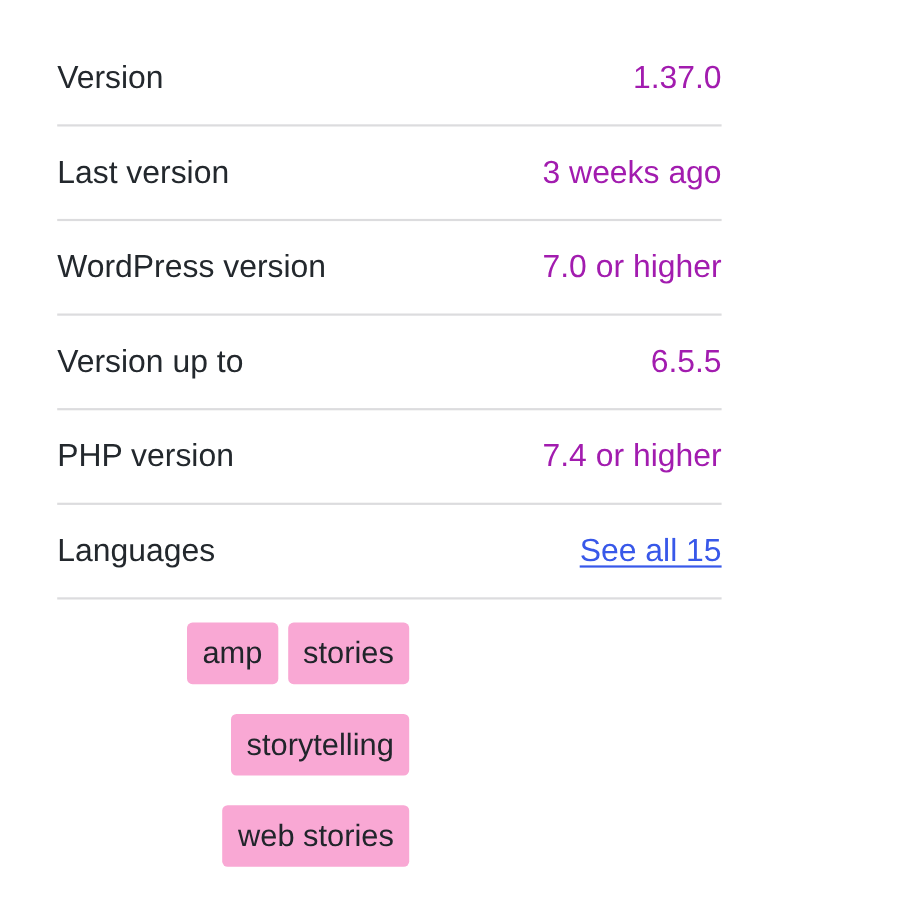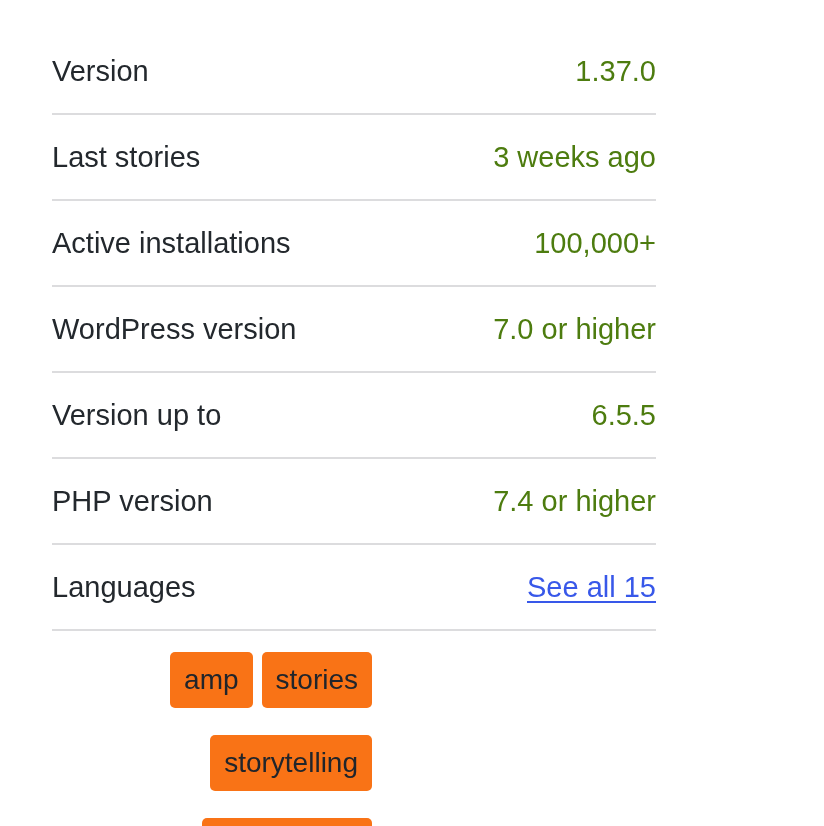--- a/index.html
+++ b/index.html
@@ -28,21 +28,21 @@
   .row:last-child {
     border-bottom: none;
   }
   .label {
     font-weight: 400;
     color: #23282d;
     white-space: nowrap;
   }
   .value {
     font-weight: 500;
-    color: #4d7c0f;
+    color: #a21caf;
     text-align: left;
     white-space: nowrap;
   }
   .link {
     font-weight: 500;
     color: #3858e9;
     text-underline-offset: 4px;
     cursor: pointer;
     white-space: nowrap;
   }
@@ -56,21 +56,21 @@
   .tags {
     display: flex;
     flex-wrap: wrap;
     justify-content: flex-end;
     column-gap: 9px;
     row-gap: 27px;
     max-width: 320px;
   }
   .tag {
     display: inline-block;
-    background: #f97316;
+    background: #f9a8d4;
     color: #21252b;
     font-size: 28px;
     line-height: 36px;
     padding: 10px 14px;
     border-radius: 5px;
     text-decoration: none;
     cursor: pointer;
     white-space: nowrap;
   }
 </style>
@@ -78,28 +78,24 @@
 <body>
 
 <div class="panel">
 
   <div class="row">
     <span class="label">Version</span>
     <span class="value">1.37.0</span>
   </div>
 
   <div class="row">
-    <span class="label">Last stories</span>
+    <span class="label">Last version</span>
     <span class="value">3 weeks ago</span>
   </div>
 
-  <div class="row">
-    <span class="label">Active installations</span>
-    <span class="value">100,000+</span>
-  </div>
 
   <div class="row">
     <span class="label">WordPress version</span>
     <span class="value">7.0 or higher</span>
   </div>
 
   <div class="row">
     <span class="label">Version up to</span>
     <span class="value">6.5.5</span>
   </div>

